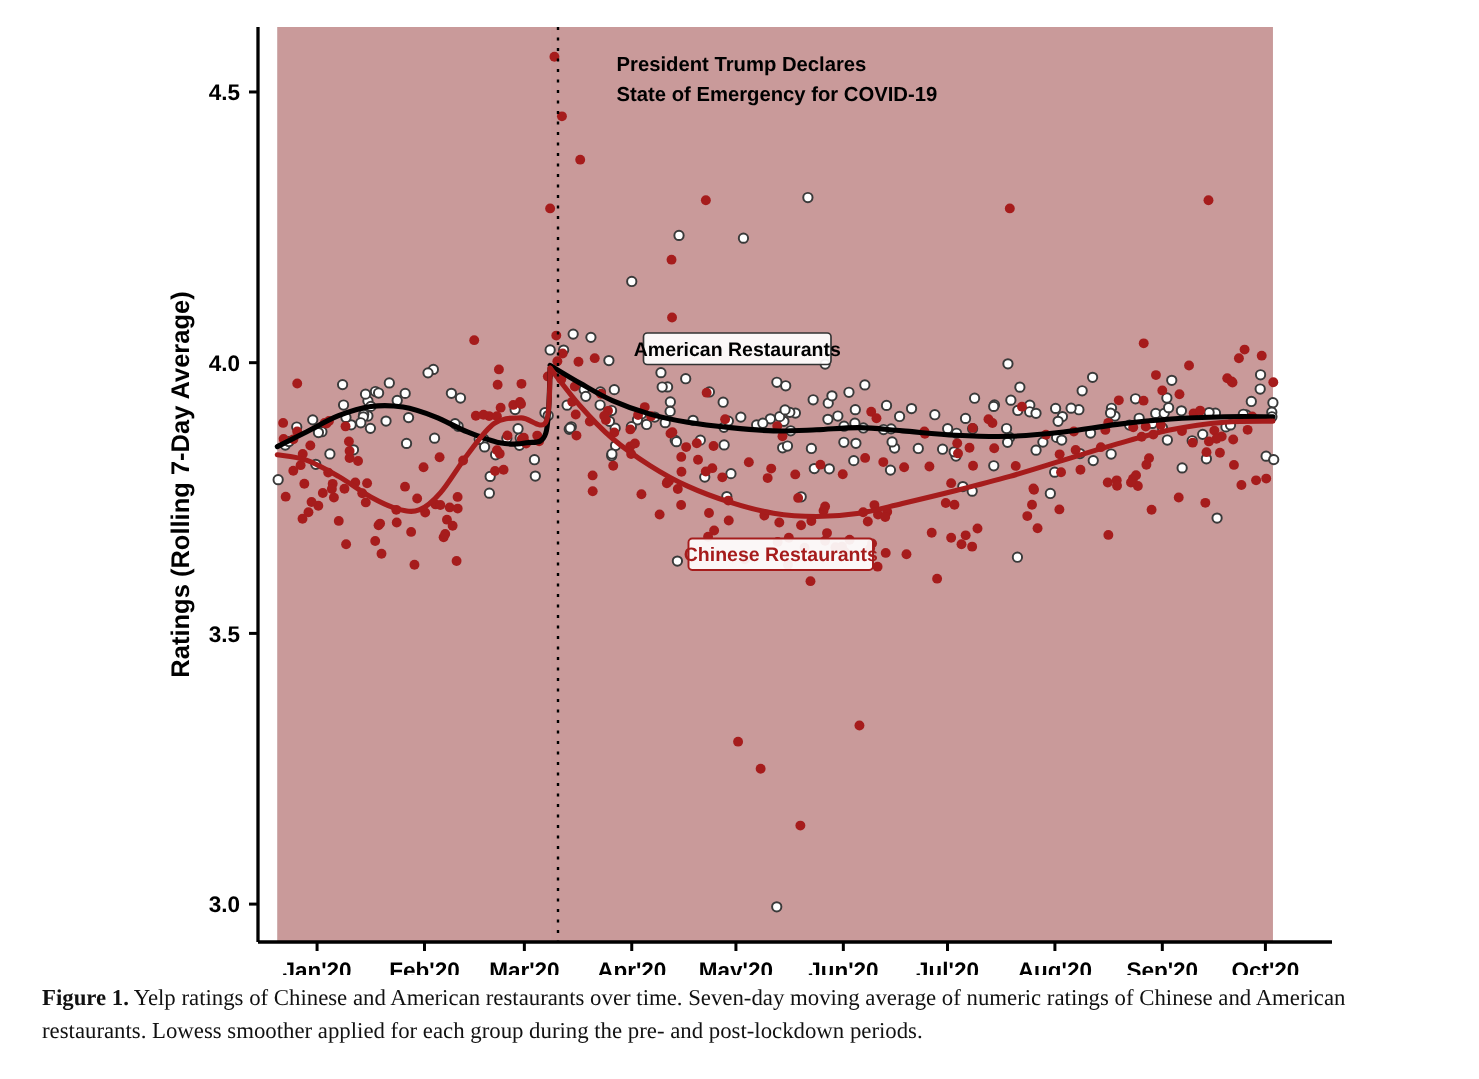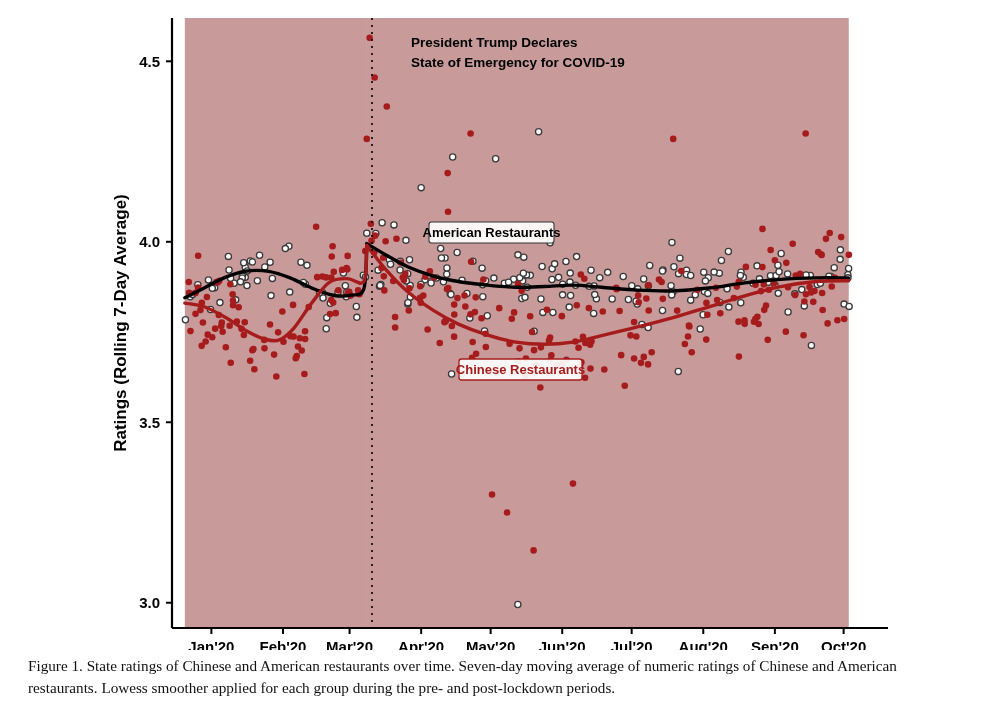--- a/index.html
+++ b/index.html
@@ -1,21 +1,21 @@
 <!DOCTYPE html>
 <html><head>
 <meta charset="utf-8">
 <style>
   html,body{margin:0;padding:0;background:#ffffff;}
   body{width:986px;height:719px;font-family:"Liberation Sans",sans-serif;overflow:hidden;}
   #figure-root{position:relative;width:986px;height:719px;background:#fff;}
   #chart-area{position:absolute;left:0;top:0;width:986px;height:650px;}
   #caption{position:absolute;left:28px;top:655px;width:930px;
            font-family:"Liberation Serif",serif;font-size:15.2px;line-height:1.45;color:#111;}
-  #caption b{font-weight:normal;}
+  #caption b{font-weight:bold;}
   svg{display:block;}
   .axis-text{font-family:"Liberation Sans",sans-serif;font-weight:bold;fill:#000;}
   .tick-label{font-size:15px;}
   .ylab{font-size:17px;}
   .annot{font-size:13.5px;font-weight:bold;fill:#000;}
   .serieslabel{font-size:13px;font-weight:bold;}
 </style>
 </head>
 <body>
 
@@ -588,15 +588,15 @@
         <g>
         <rect x="459" y="359" width="123" height="21" rx="2.5" fill="#ffffff" fill-opacity="0.92" stroke="#A61C1C" stroke-width="1.3"></rect>
         <text class="serieslabel" x="520.5" y="374" text-anchor="middle" fill="#A61C1C">Chinese Restaurants</text>
       </g>
         <text class="annot" x="411" y="47">President Trump Declares</text>
         <text class="annot" x="411" y="67">State of Emergency for COVID-19</text>
       </svg>
   </div>
 
   <div id="caption">
-    <b>Figure 1.</b><span> State ratings of Chinese and American restaurants over time. Seven-day moving average of numeric ratings of Chinese and American restaurants. Lowess smoother applied for each group during the pre- and post-lockdown periods.</span>
+    <b>Figure 1.</b><span> Yelp ratings of Chinese and American restaurants over time. Seven-day moving average of numeric ratings of Chinese and American restaurants. Lowess smoother applied for each group during the pre- and post-lockdown periods.</span>
   </div>
 </div>
 
 </body></html>

